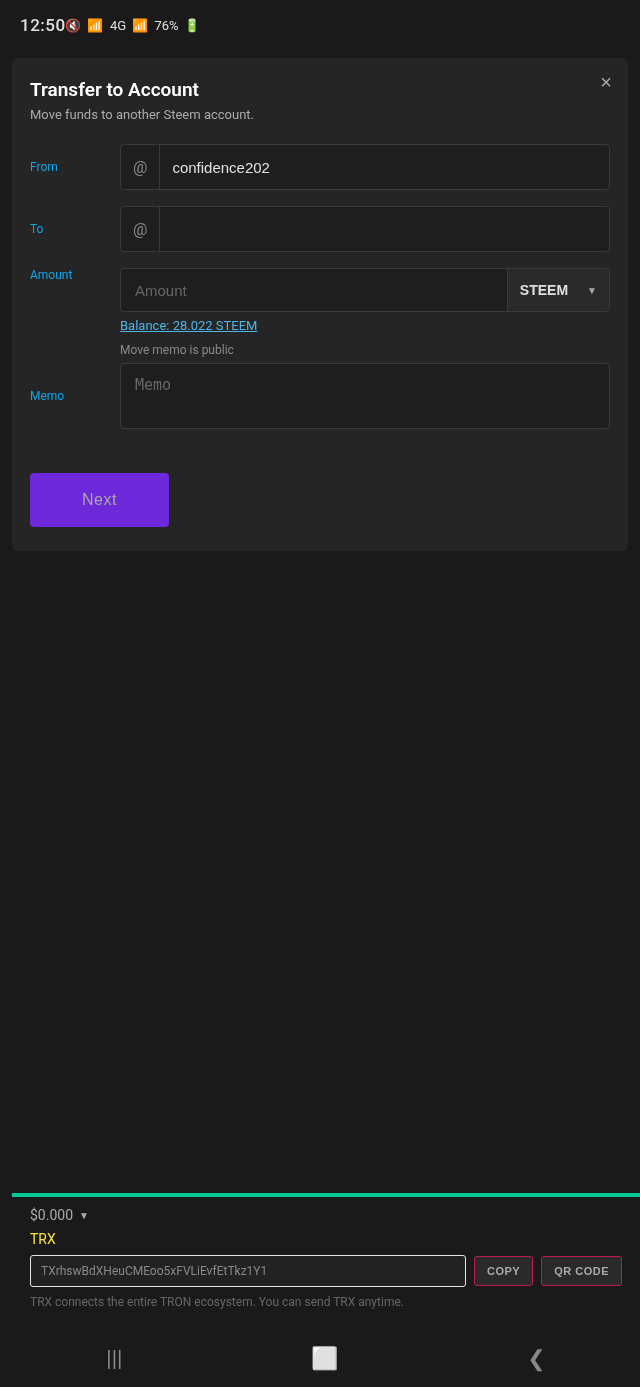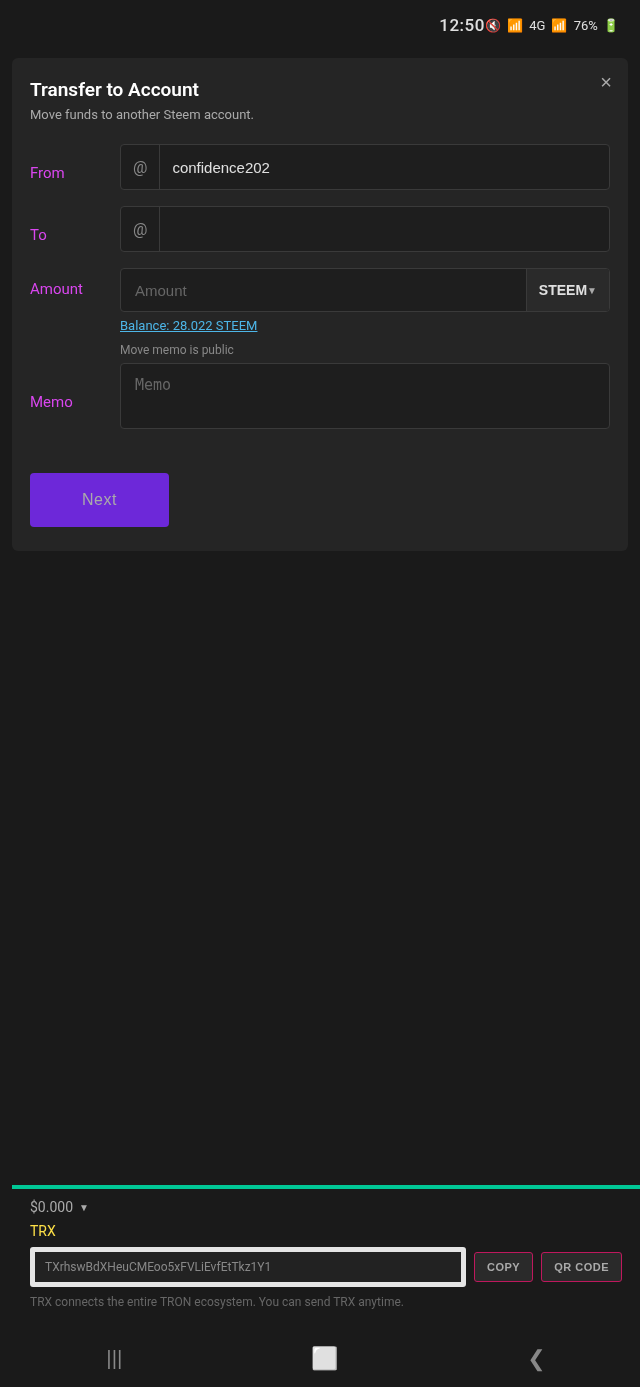--- a/index.html
+++ b/index.html
@@ -13,21 +13,21 @@
       position: relative;
     }
 
     
     .status-bar {
       width: 100%;
       height: 50px;
       background: #1a1a1a;
       display: flex;
       align-items: center;
-      justify-content: flex-end;
+      justify-content: flex-start;
       padding: 0 20px;
       font-size: 14px;
       color: #e0e0e0;
     }
     .status-left {
       font-size: 17px;
       font-weight: 500;
       letter-spacing: 0.5px;
     }
     .status-right {
@@ -69,24 +69,23 @@
     }
 
     
     .form-row {
       display: flex;
       align-items: center;
       margin-bottom: 16px;
     }
     .form-label {
       width: 90px;
-      font-size: 15px;
-      color: #d946ef;
+      font-size: 12px;
+      color: #0ea5e9;
       flex-shrink: 0;
-      margin-top: 12px;
     }
     .input-wrapper {
       flex: 1;
       display: flex;
       align-items: center;
       background: #1e1e1e;
       border: 1px solid #3a3a3a;
       border-radius: 4px;
       overflow: hidden;
     }
@@ -147,21 +146,21 @@
       border: none;
       border-left: 1px solid #3a3a3a;
       color: #e0e0e0;
       font-size: 14px;
       font-weight: 600;
       padding: 0 12px;
       height: 52px;
       cursor: pointer;
       display: flex;
       align-items: center;
-      gap: 0;
+      gap: 19px;
     }
     .chevron-down {
       font-size: 10px;
       color: #aaa;
     }
 
     .balance-text {
       font-size: 13px;
       color: #4db6e8;
       margin-top: 6px;
@@ -256,21 +255,21 @@
     .address-text {
       flex: 1;
       font-size: 12px;
       color: #888;
       overflow: hidden;
       text-overflow: ellipsis;
       white-space: nowrap;
       background: #222;
       padding: 8px 10px;
       border-radius: 3px;
-      border: 5px solid #e5e5e5;
+      border: 1px solid #e5e5e5;
     }
     .addr-btn {
       background: #2a2a2a;
       border: 1px solid #be185d;
       color: #aaa;
       font-size: 11px;
       font-weight: 600;
       padding: 8px 12px;
       border-radius: 3px;
       cursor: pointer;

